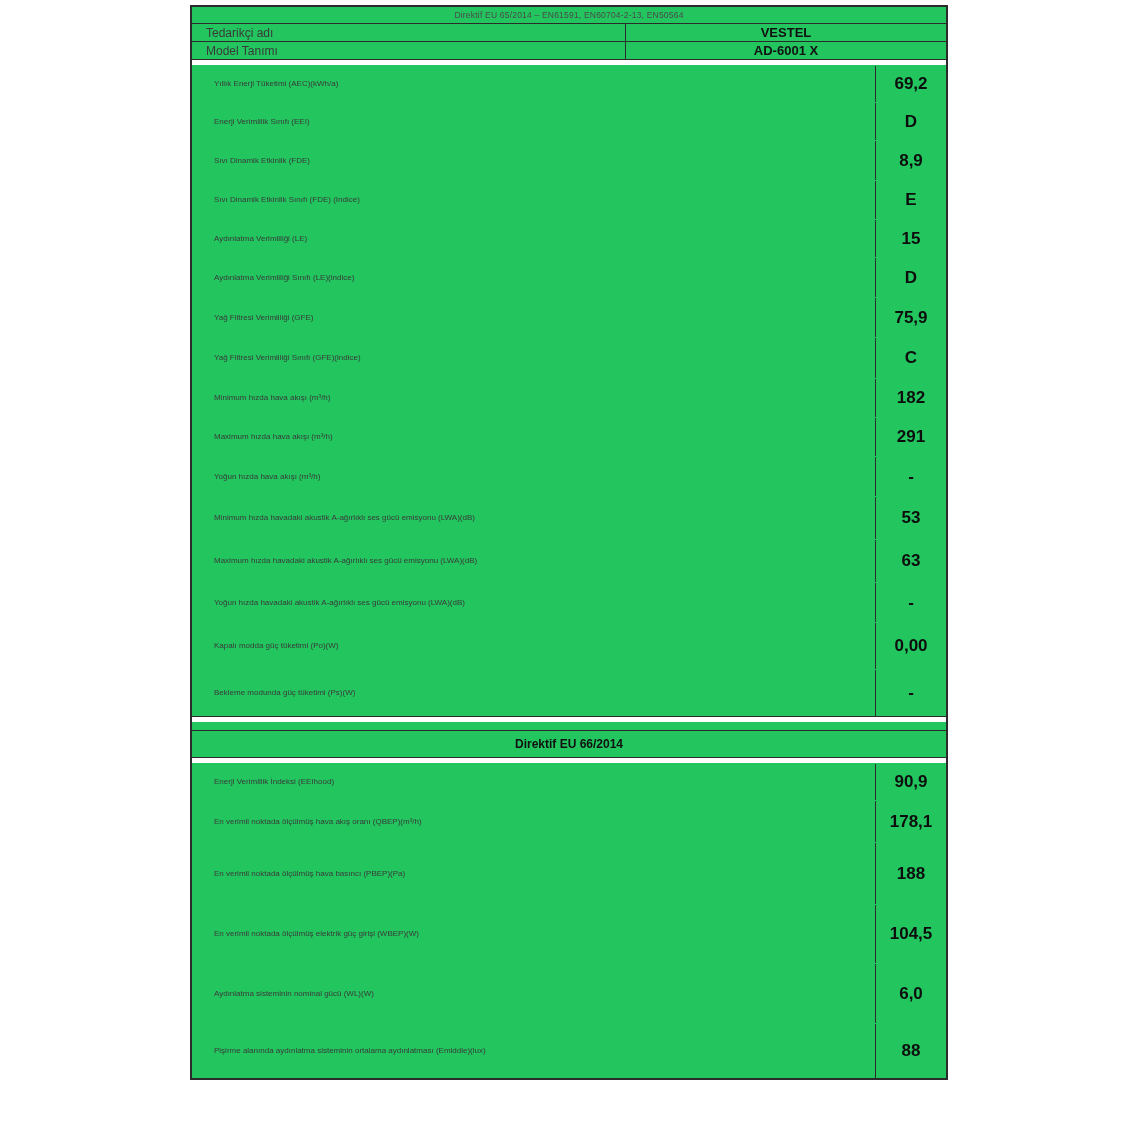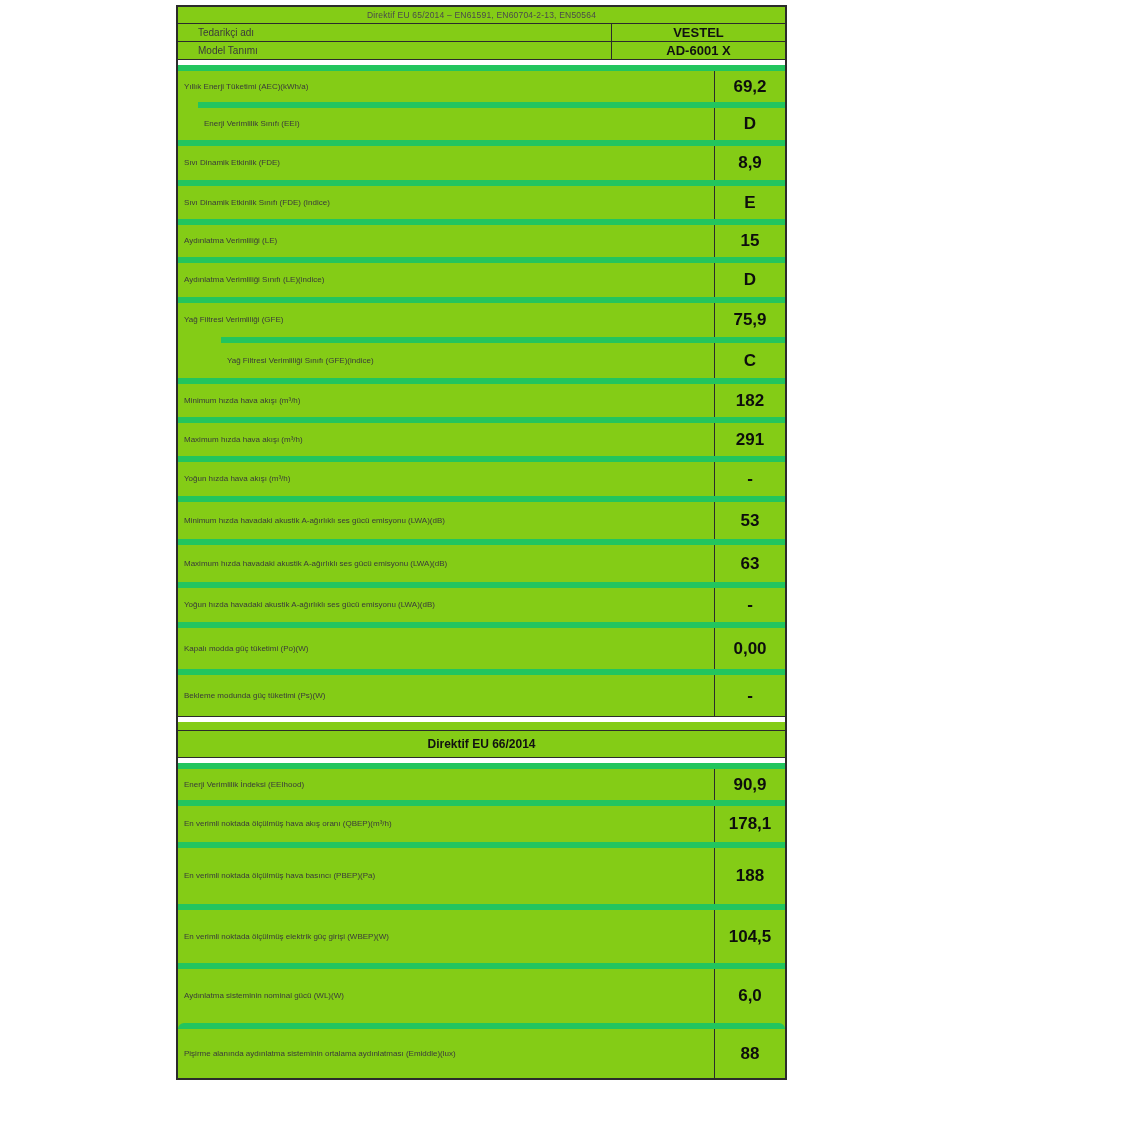--- a/index.html
+++ b/index.html
@@ -2,47 +2,47 @@
 <html><head>
 <meta charset="utf-8">
 <style>
   html,body{margin:0;padding:0;}
   body{
     width:1140px;height:1140px;background:#ffffff;
     font-family:"Liberation Sans",sans-serif;color:#1a1a1a;
     position:relative;overflow:hidden;
   }
   .spec-table{
-    position:absolute;left:176px;top:5px;width:611px;
-    border:2px solid #2b2b2b;background:#84cc16;
+    position:absolute;left:190px;top:5px;width:758px;
+    border:2px solid #2b2b2b;background:#22c55e;
     box-sizing:border-box;
   }
   .doc-header{
     height:16px;display:flex;align-items:center;justify-content:center;
     font-size:8.5px;color:#4a4a4a;letter-spacing:.2px;
   }
   .split-row{
     display:flex;border-top:1px solid #2b2b2b;height:17px;
   }
   .split-row .left{
     width:433px;box-sizing:border-box;display:flex;align-items:center;
-    padding-left:20px;font-size:10px;color:#3a3a3a;
+    padding-left:14px;font-size:12px;color:#3a3a3a;
   }
   .split-row .right{
     flex:1;border-left:1px solid #2b2b2b;display:flex;align-items:center;
     justify-content:center;font-size:13px;font-weight:bold;color:#111;
   }
   .sec-gap{height:5px;border-top:1px solid #2b2b2b;background:#fff;}
   .sec2-header{
     height:26px;border-top:1px solid #2b2b2b;
     display:flex;align-items:center;justify-content:center;
     font-size:12px;font-weight:bold;color:#111;margin-top:8px;
   }
   .spec-row{
-    display:flex;border-top:6px solid #22c55e;box-sizing:border-box;
+    display:flex;border-top:1px solid #22c55e;box-sizing:border-box;padding-left:16px;
   }
   .spec-row .cell{box-sizing:border-box;display:flex;align-items:center;}
   .spec-row .label{
     flex:1;padding-left:6px;padding-right:8px;
     font-size:8px;color:#3a3a3a;line-height:1.15;
   }
   .spec-row .value{
     width:71px;border-left:1px solid #2b2b2b;
     justify-content:center;font-size:17px;font-weight:bold;color:#0d0d0d;
   }
@@ -63,21 +63,21 @@
     <div class="right">AD-6001 X</div>
   </div>
 
   <div class="sec-gap"></div>
 
   <div id="section1-rows">
       <div class="spec-row" style="height: 37px;">
         <div class="cell label">Yıllık Enerji Tüketimi  (AEC)(kWh/a)</div>
         <div class="cell value">69,2</div>
       </div>
-      <div class="spec-row" style="height: 38px; margin-left: 20px;">
+      <div class="spec-row" style="height: 38px;">
         <div class="cell label">Enerji Verimlilik Sınıfı (EEI)</div>
         <div class="cell value">D</div>
       </div>
       <div class="spec-row" style="height: 40px;">
         <div class="cell label">Sıvı Dinamik Etkinlik  (FDE)</div>
         <div class="cell value">8,9</div>
       </div>
       <div class="spec-row" style="height: 39px;">
         <div class="cell label">Sıvı Dinamik Etkinlik Sınıfı (FDE) (Indice)</div>
         <div class="cell value">E</div>
@@ -87,21 +87,21 @@
         <div class="cell value">15</div>
       </div>
       <div class="spec-row" style="height: 40px;">
         <div class="cell label">Aydınlatma Verimliliği Sınıfı (LE)(indice)</div>
         <div class="cell value">D</div>
       </div>
       <div class="spec-row" style="height: 40px;">
         <div class="cell label">Yağ Filtresi Verimliliği (GFE)</div>
         <div class="cell value">75,9</div>
       </div>
-      <div class="spec-row" style="height: 41px; margin-left: 43px;">
+      <div class="spec-row" style="height: 41px;">
         <div class="cell label">Yağ Filtresi Verimliliği Sınıfı (GFE)(indice)</div>
         <div class="cell value">C</div>
       </div>
       <div class="spec-row" style="height: 39px;">
         <div class="cell label">Minimum hızda hava akışı (m³/h)</div>
         <div class="cell value">182</div>
       </div>
       <div class="spec-row" style="height: 39px;">
         <div class="cell label">Maximum hızda hava akışı (m³/h)</div>
         <div class="cell value">291</div>

